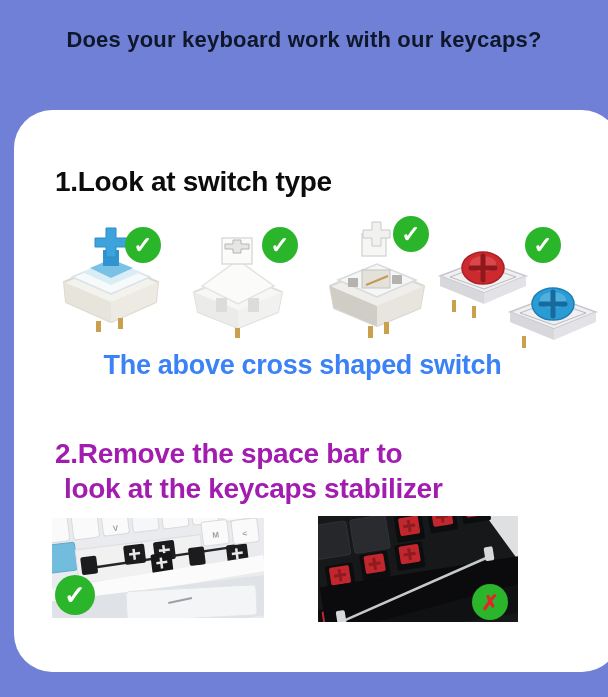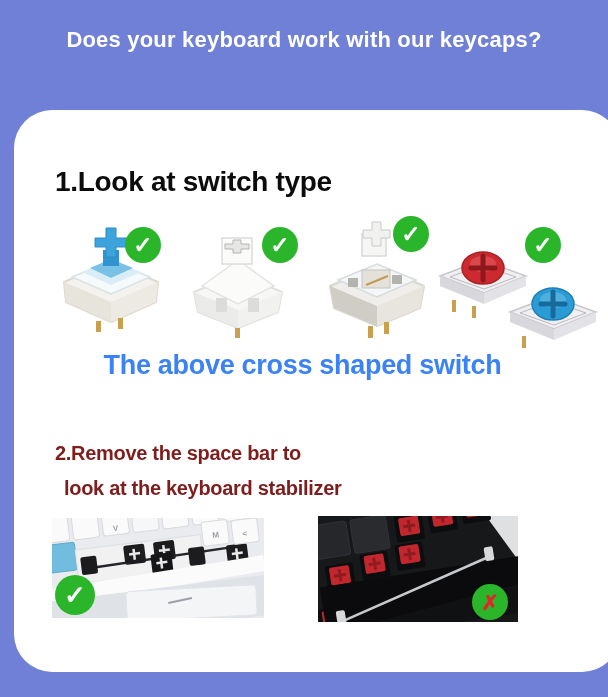--- a/index.html
+++ b/index.html
@@ -1,23 +1,23 @@
 <!DOCTYPE html>
 <html><head>
 <meta charset="utf-8">
 <style>
   html,body{margin:0;padding:0;}
   body{width:608px;height:697px;background:#6F80D6;font-family:"Liberation Sans",sans-serif;overflow:hidden;}
   .page{position:relative;width:608px;height:697px;background:#6F80D6;}
-  .page-title{position:absolute;top:27px;left:0;width:608px;text-align:center;color:#ffffff;
+  .page-title{position:absolute;top:27px;left:0;width:608px;text-align:center;color:#0f172a;
     font-size:22px;font-weight:bold;letter-spacing:0.2px;}
   .card{position:absolute;left:14px;top:110px;width:606px;height:562px;background:#ffffff;border-radius:38px;}
   .step1-heading{position:absolute;left:41px;top:56px;font-size:28px;font-weight:bold;color:#0c0c0c;letter-spacing:-0.3px;}
   .caption{position:absolute;left:0;top:240px;width:577px;text-align:center;font-size:27px;font-weight:bold;color:#3b82f6;letter-spacing:-0.3px;}
-  .step2-heading{position:absolute;left:41px;top:326px;font-size:20px;font-weight:bold;color:#7f1d1d;line-height:35px;letter-spacing:-0.3px;}
+  .step2-heading{position:absolute;left:41px;top:326px;font-size:28px;font-weight:bold;color:#a21caf;line-height:35px;letter-spacing:-0.3px;}
   .step2-heading .line2{display:block;padding-left:9px;}
   .fig{position:absolute;}
   .kbfig{position:absolute;overflow:hidden;}
   .badge{position:absolute;width:36px;height:36px;border-radius:50%;background:#2BB52B;color:#ffffff;
     display:flex;align-items:center;justify-content:center;font-size:23px;font-weight:bold;line-height:1;}
   .badge.big{width:40px;height:40px;font-size:26px;}
   .badge.cross{color:#E3242B;font-size:21px;font-weight:bold;}
 </style>
 </head>
 <body>
@@ -103,21 +103,21 @@
       </g>
     </svg>
     <div class="badge" style="left:511px;top:117px;">
       <span>✓</span>
     </div>
 
     <div class="caption">The above cross shaped switch</div>
 
     <div class="step2-heading">
       <span class="line1">2.Remove the space bar to</span>
-      <span class="line2">look at the keyboard stabilizer</span>
+      <span class="line2">look at the keycaps stabilizer</span>
     </div>
 
     <div class="kbfig" style="left:38px;top:408px;width:212px;height:100px;">
       <svg width="212" height="100" viewBox="0 0 212 100" aria-label="white keyboard with plate-mounted stabilizer">
         <rect width="212" height="100" fill="#e9ebee"></rect>
         <g transform="rotate(-7 106 50)">
           <g>
             <rect x="-4" y="-14" width="26" height="26" rx="3" fill="#fafafa" stroke="#d8dadd"></rect>
             <rect x="26" y="-14" width="26" height="26" rx="3" fill="#fafafa" stroke="#d8dadd"></rect>
             <rect x="56" y="-14" width="26" height="26" rx="3" fill="#fafafa" stroke="#d8dadd"></rect>

